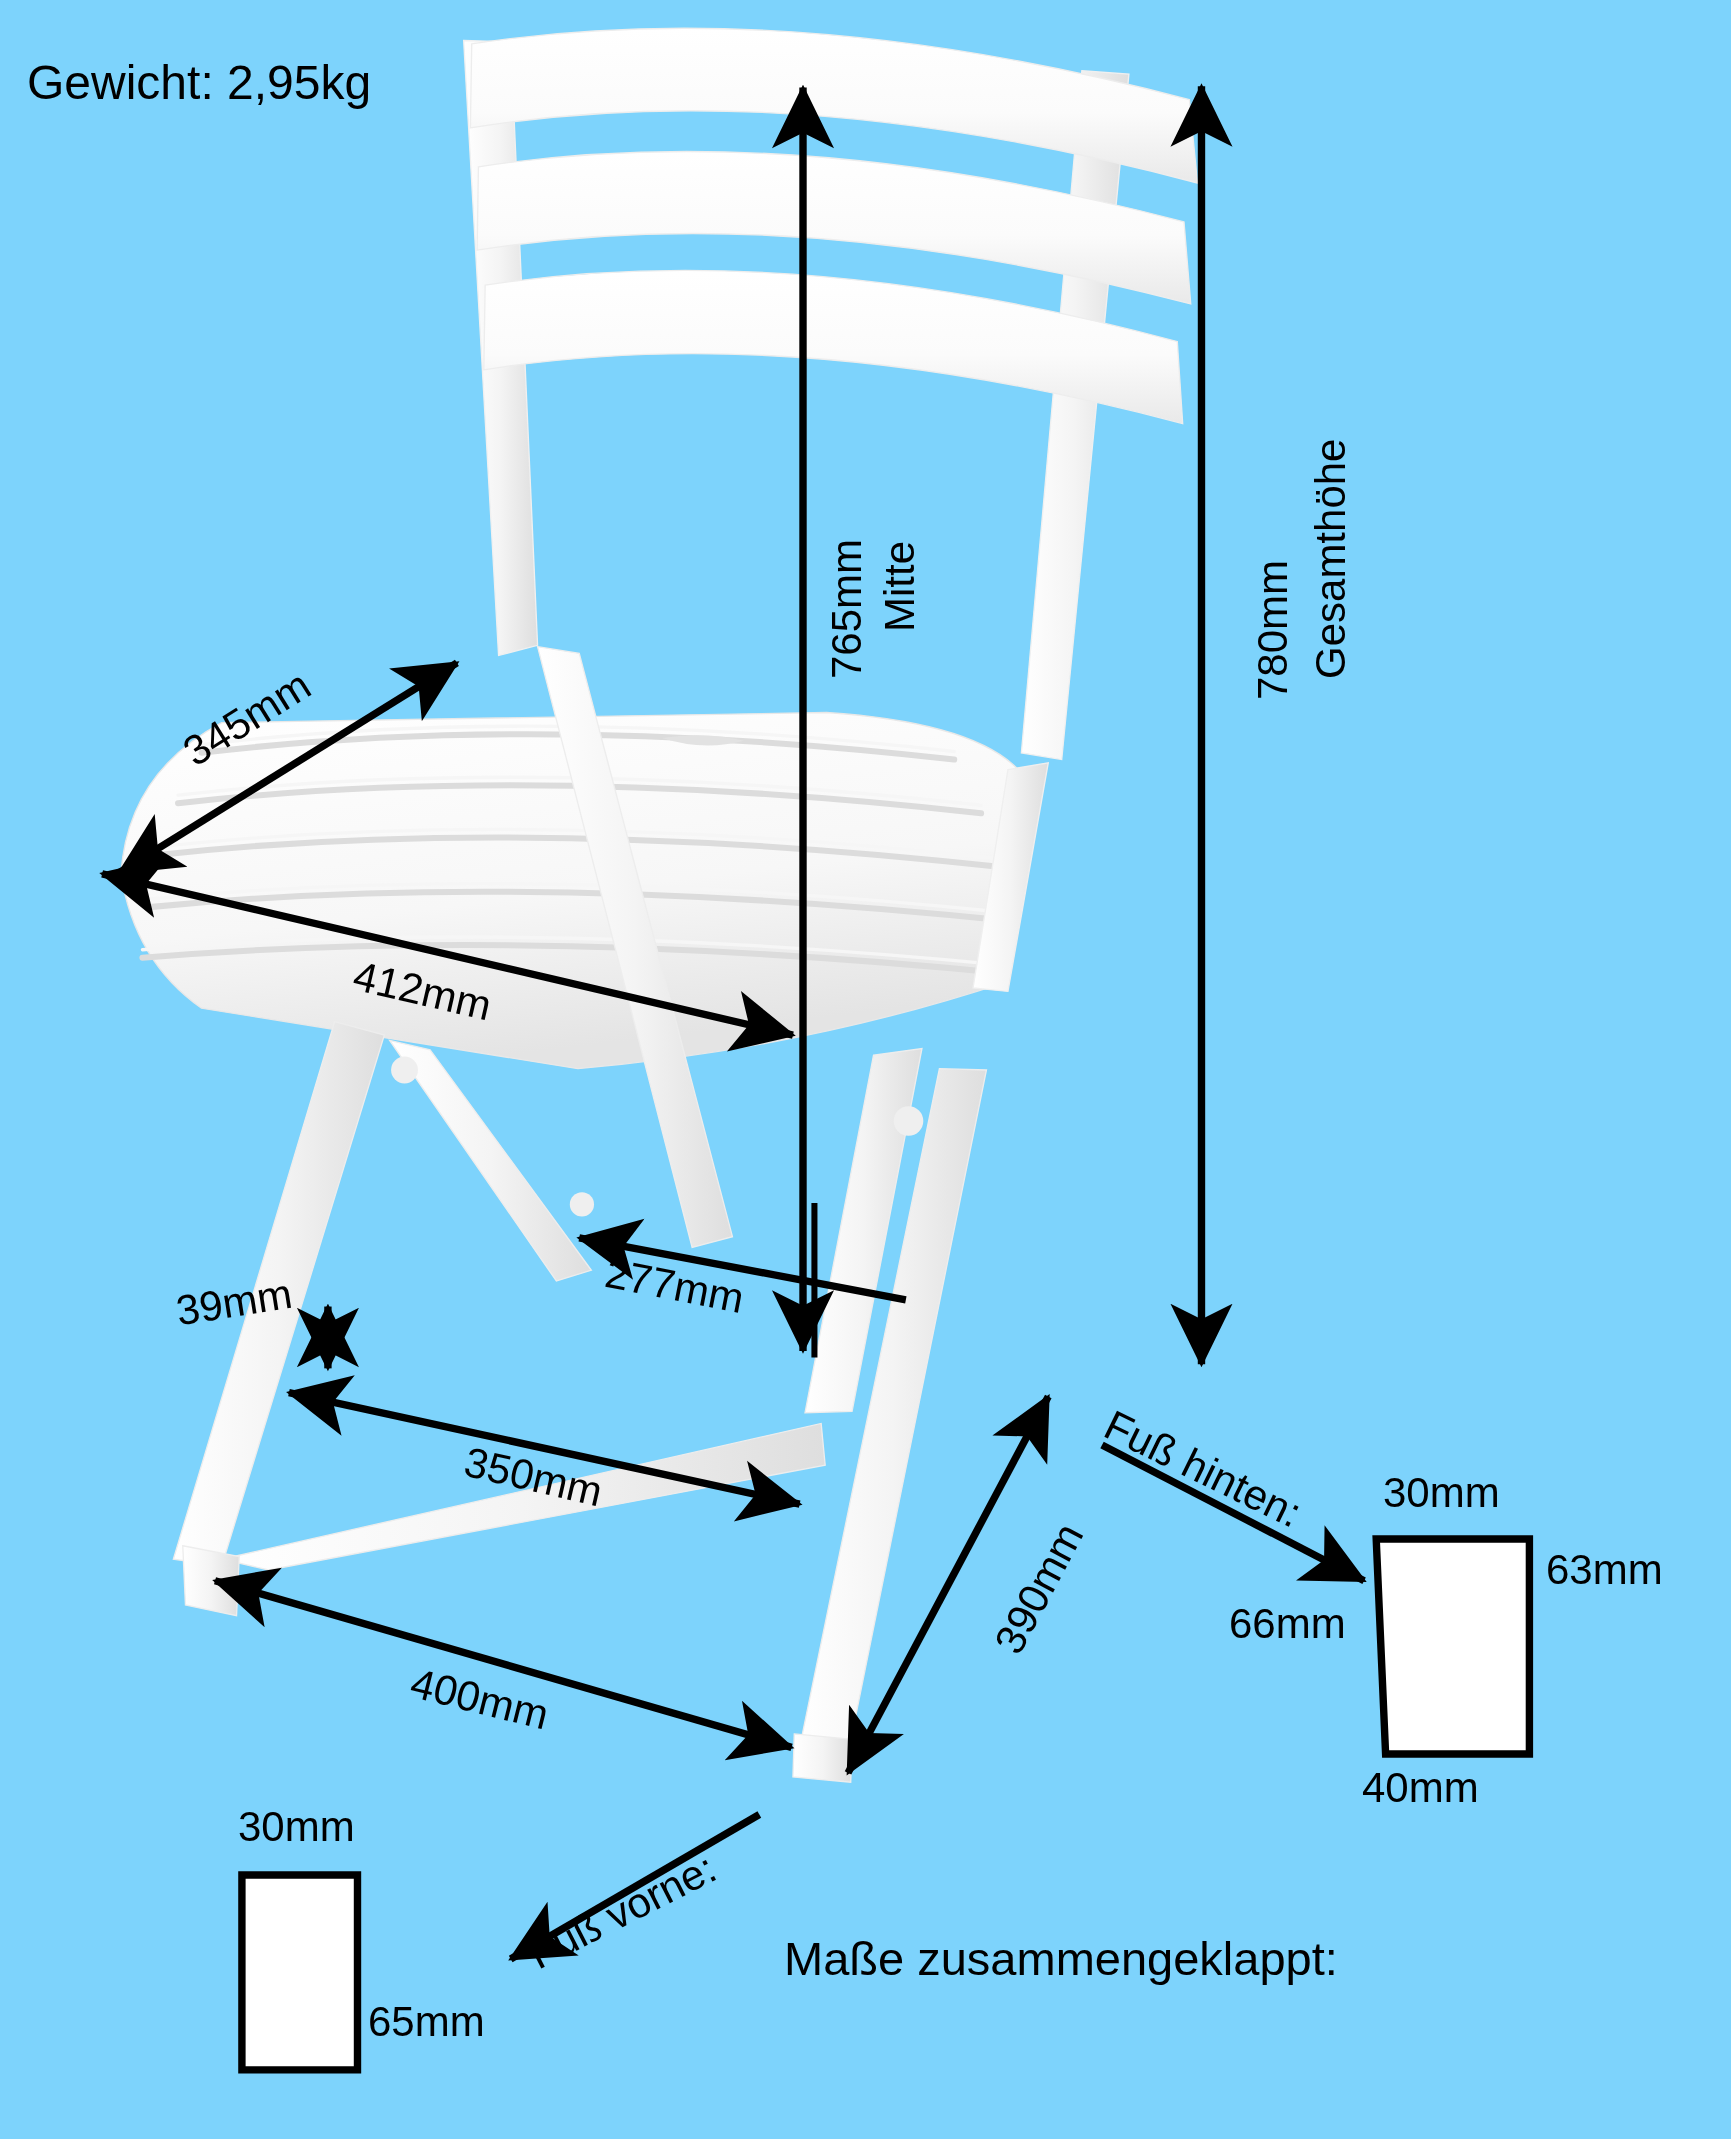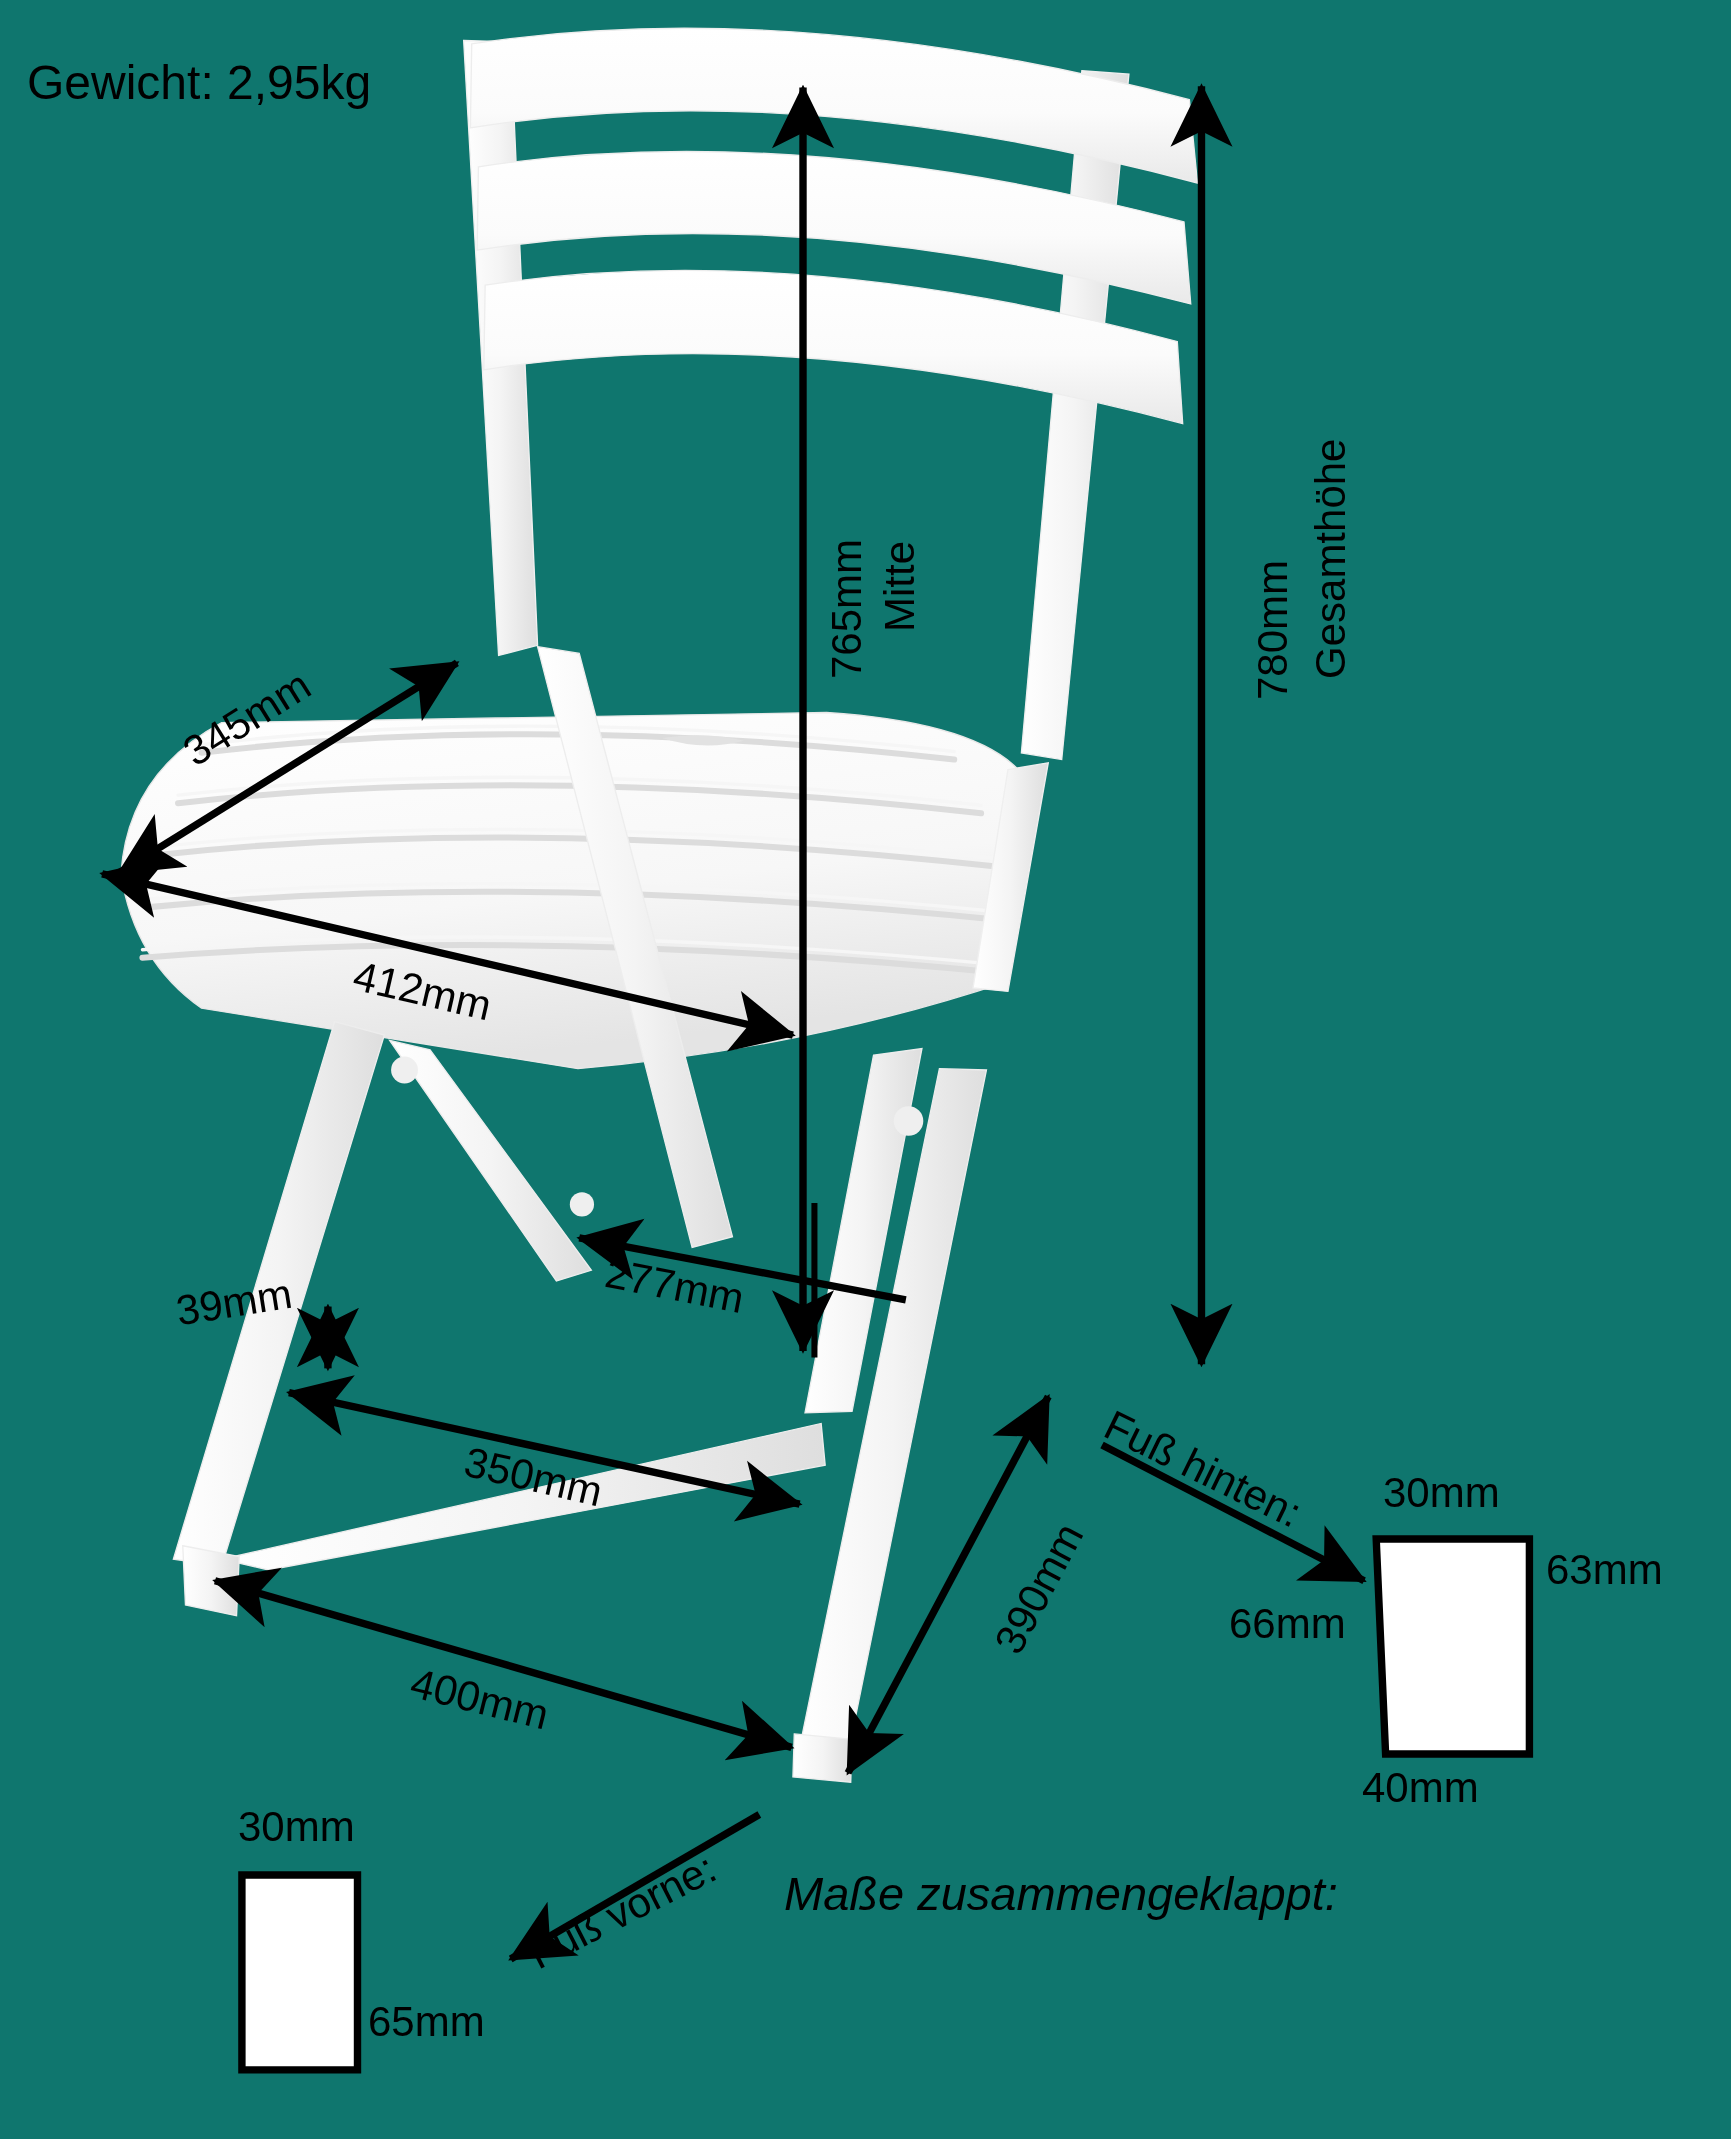--- a/index.html
+++ b/index.html
@@ -8,21 +8,21 @@
     background: #ffffff;
   }
   body {
     font-family: "Liberation Sans", sans-serif;
     color: #000000;
   }
   #stage {
     position: relative;
     width: 1731px;
     height: 2140px;
-    background: #0f766e;
+    background: #7dd3fc;
     overflow: hidden;
   }
   #stage svg.layer {
     position: absolute;
     left: 0;
     top: 0;
     width: 1731px;
     height: 2140px;
   }
   .txt {
@@ -194,16 +194,16 @@
   <div class="txt dim" style="left:1383px; top:1471px;">30mm</div>
   <div class="txt dim" style="left:1229px; top:1602px;">66mm</div>
   <div class="txt dim" style="left:1546px; top:1548px;">63mm</div>
   <div class="txt dim" style="left:1362px; top:1766px;">40mm</div>
 
   <div class="txt dim" style="left:522px; top:1938px; transform:rotate(-27deg); transform-origin:0 0;">Fuß vorne:</div>
 
   <div class="txt dim" style="left:238px; top:1805px;">30mm</div>
   <div class="txt dim" style="left:368px; top:2000px;">65mm</div>
 
-  <div class="txt note" style="left:784px; top:1869px;font-style:italic;">Maße zusammengeklappt:</div>
+  <div class="txt note" style="left:784px; top:1934px;">Maße zusammengeklappt:</div>
 
 </div>
 
 
 </body></html>

